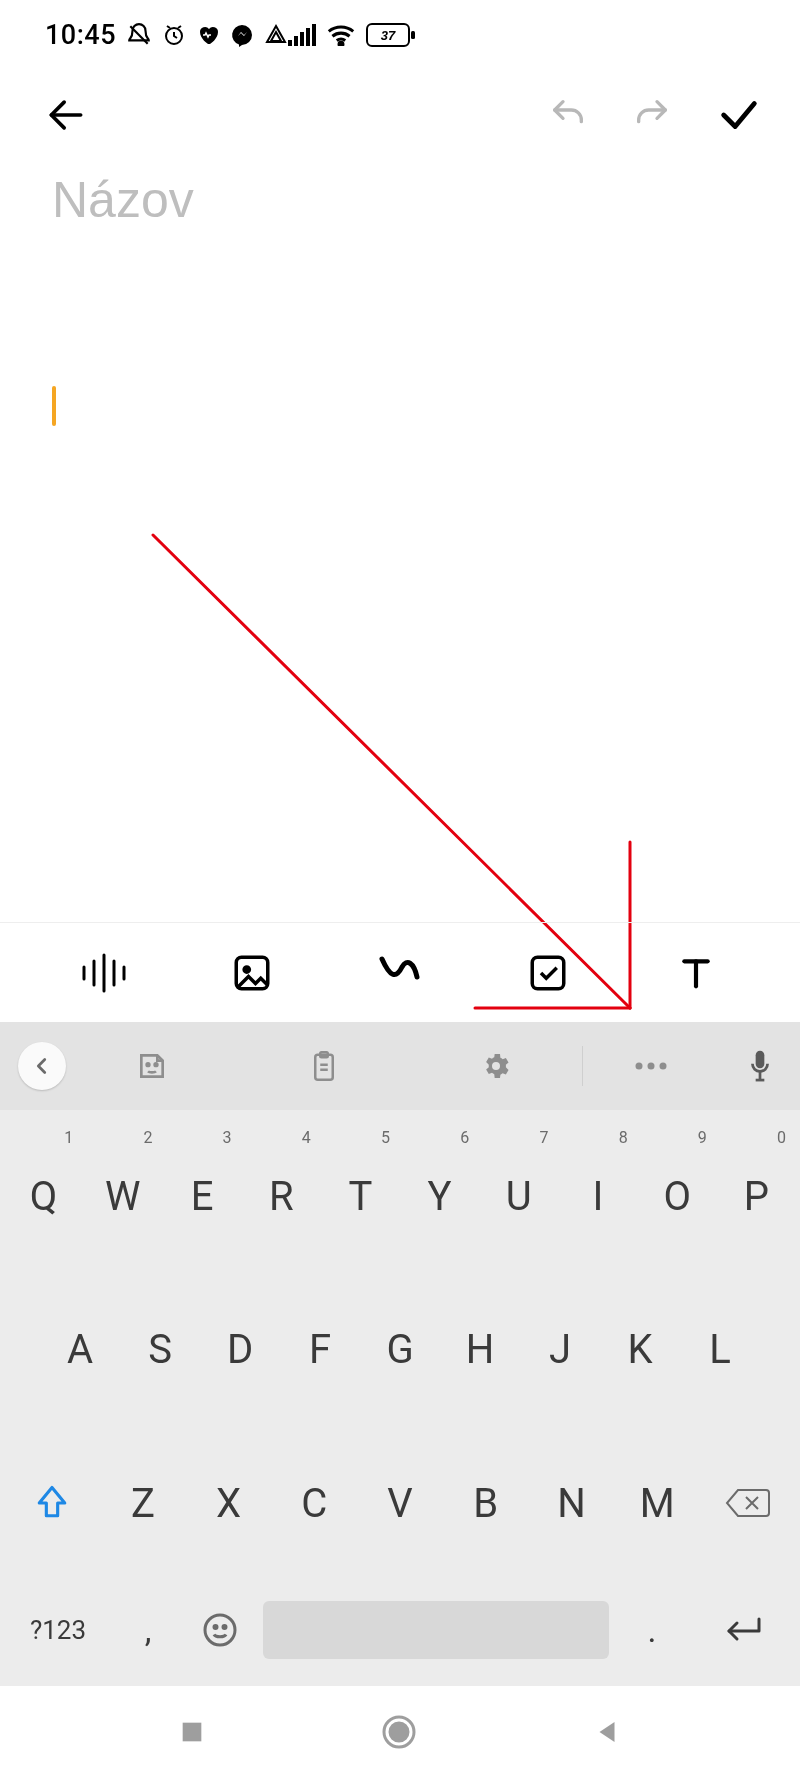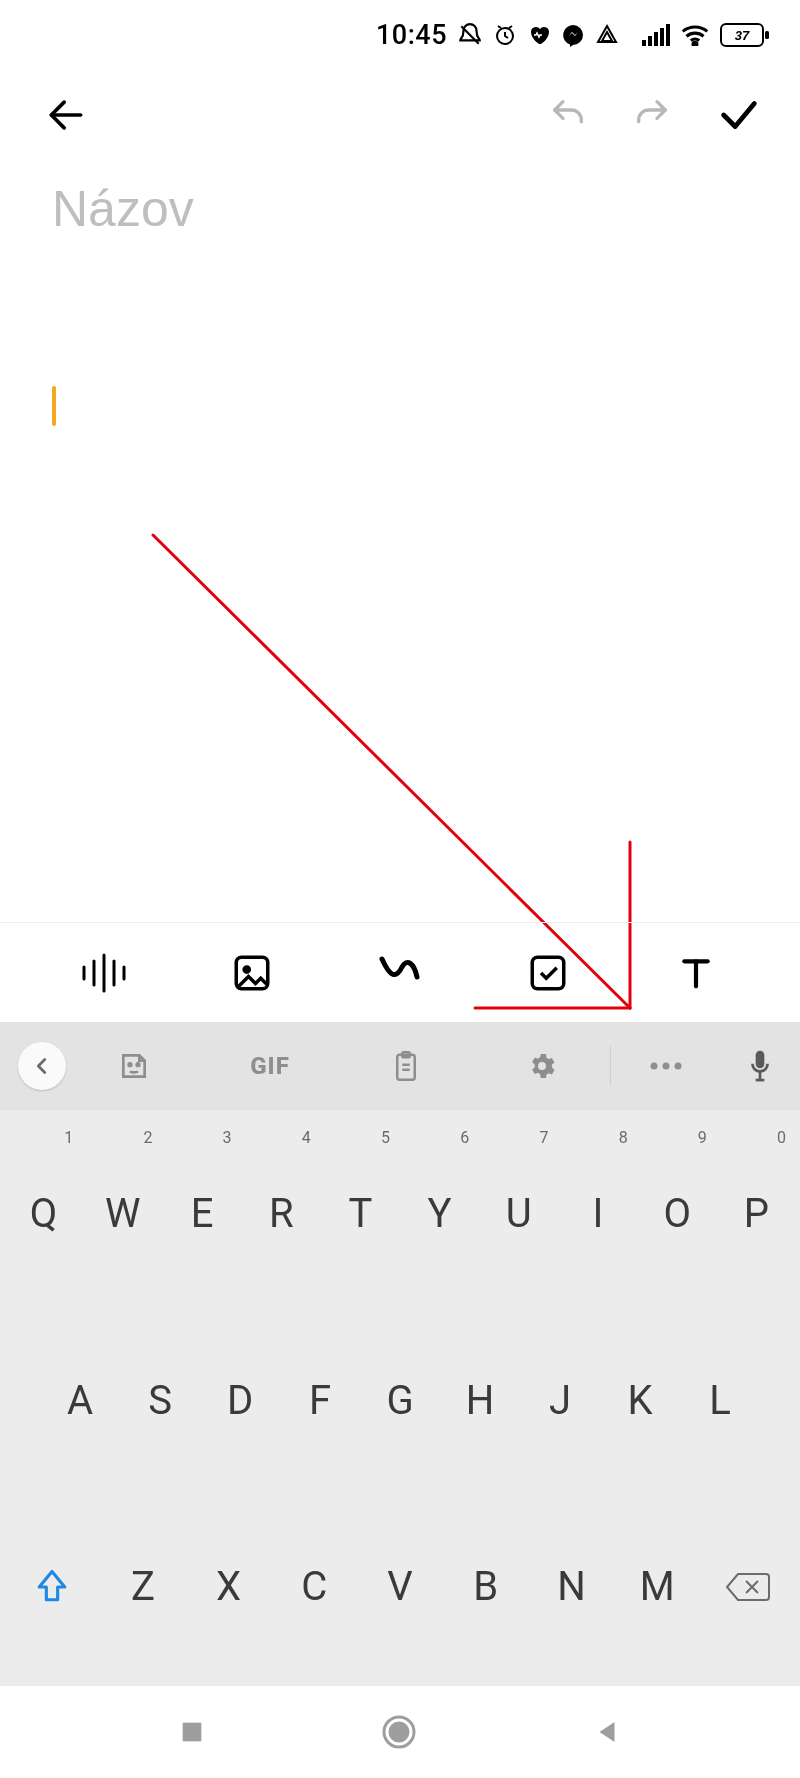--- a/index.html
+++ b/index.html
@@ -3,32 +3,32 @@
 <meta charset="utf-8">
 <style>
   html,body{margin:0;padding:0;width:800px;height:1778px;background:#fff;
     font-family:-apple-system,Roboto,Helvetica,Arial,sans-serif;overflow:hidden;
     -webkit-font-smoothing:antialiased;color:#000;}
   *{box-sizing:border-box;}
   svg{display:block;}
 
   
   .status{position:absolute;top:0;left:0;right:0;height:70px;display:flex;
-    align-items:center;justify-content:flex-end;padding:0 30px 0 45px;gap:23px;}
+    align-items:center;justify-content:flex-start;padding:0 30px 0 45px;}
   .status-left{display:flex;align-items:center;gap:10px;}
   .clock{font-size:27px;font-weight:500;letter-spacing:.5px;}
   .status-right{display:flex;align-items:center;gap:10px;font-style:italic;}
 
   
   .toolbar{position:absolute;top:85px;left:0;right:0;height:60px;display:flex;
     align-items:center;justify-content:space-between;padding:0 38px 0 44px;}
   .tb-right{display:flex;align-items:center;gap:44px;}
 
   
-  .title-wrap{position:absolute;top:170px;left:50px;right:50px;margin-top:9px;}
+  .title-wrap{position:absolute;top:170px;left:50px;right:50px;}
   .title-input{width:100%;border:none;outline:none;font-size:50px;font-weight:400;
     color:#000;background:transparent;}
   .title-input::placeholder{color:#BEBEBE;}
 
   
   .body-cursor{position:absolute;top:386px;left:52px;width:4px;height:40px;
     background:#F5A623;border-radius:2px;}
 
   
   .arrow-svg{position:absolute;top:530px;left:145px;width:515px;height:490px;
@@ -225,21 +225,20 @@
     </div>
     <div class="kb-top-item">
       <svg width="32" height="32" viewBox="0 0 24 24" fill="none" stroke="#8E8E8E" stroke-width="2">
         <path d="M4 4h12l4 4v12H4z"></path>
           <path d="M16 4v4h4"></path>
         <circle cx="9" cy="11" r="1" fill="#8E8E8E"></circle>
           <circle cx="15" cy="11" r="1" fill="#8E8E8E"></circle>
         <path d="M9 16c1 1 5 1 6 0"></path>
       </svg>
     </div>
-    <div class="kb-top-item kb-top-gif">GIF</div>
     <div class="kb-top-item">
       <svg width="30" height="34" viewBox="0 0 24 26" fill="none" stroke="#8E8E8E" stroke-width="2">
         <rect x="5" y="4" width="14" height="20" rx="2"></rect>
         <rect x="9" y="2" width="6" height="4" rx="1"></rect>
         <line x1="9" y1="12" x2="15" y2="12"></line>
           <line x1="9" y1="16" x2="15" y2="16"></line>
       </svg>
     </div>
     <div class="kb-top-item">
       <svg width="32" height="32" viewBox="0 0 24 24" fill="#8E8E8E">
@@ -331,20 +330,42 @@
       <div class="key">B</div>
       <div class="key">N</div>
       <div class="key">M</div>
       <div class="key-bksp">
         <svg width="48" height="34" viewBox="0 0 48 34" fill="none" stroke="#6b6b6b" stroke-width="2">
           <path d="M14 4h28a3 3 0 013 3v20a3 3 0 01-3 3H14L3 17z"></path>
           <path d="M22 11l12 12M34 11L22 23"></path>
         </svg>
       </div>
     </div>
+    <div class="kb-row4">
+      <div class="mode-key">?123</div>
+      <div class="comma-key">,</div>
+      <div class="emoji-key">
+        <svg width="36" height="36" viewBox="0 0 24 24" fill="none" stroke="#6b6b6b" stroke-width="2">
+          <circle cx="12" cy="12" r="10"></circle>
+          <circle cx="9" cy="10" r="1" fill="#6b6b6b"></circle>
+            <circle cx="15" cy="10" r="1" fill="#6b6b6b"></circle>
+          <path d="M8 15c1 2 7 2 8 0"></path>
+        </svg>
+      </div>
+      <div class="space-key">
+        <div class="space-bar"></div>
+      </div>
+      <div class="dot-key">.</div>
+      <div class="enter-key">
+        <svg width="42" height="30" viewBox="0 0 42 30" fill="none" stroke="#3A3A3A" stroke-width="3" stroke-linecap="round" stroke-linejoin="round">
+          <path d="M38 4v12H8"></path>
+            <path d="M16 8l-8 8 8 8"></path>
+        </svg>
+      </div>
+    </div>
   </div>
 </div>
 
 <div class="nav">
   <div>
     <svg width="28" height="28" viewBox="0 0 24 24" fill="#9E9E9E">
         <rect x="4" y="4" width="16" height="16"></rect>
       </svg>
   </div>
   <div>

